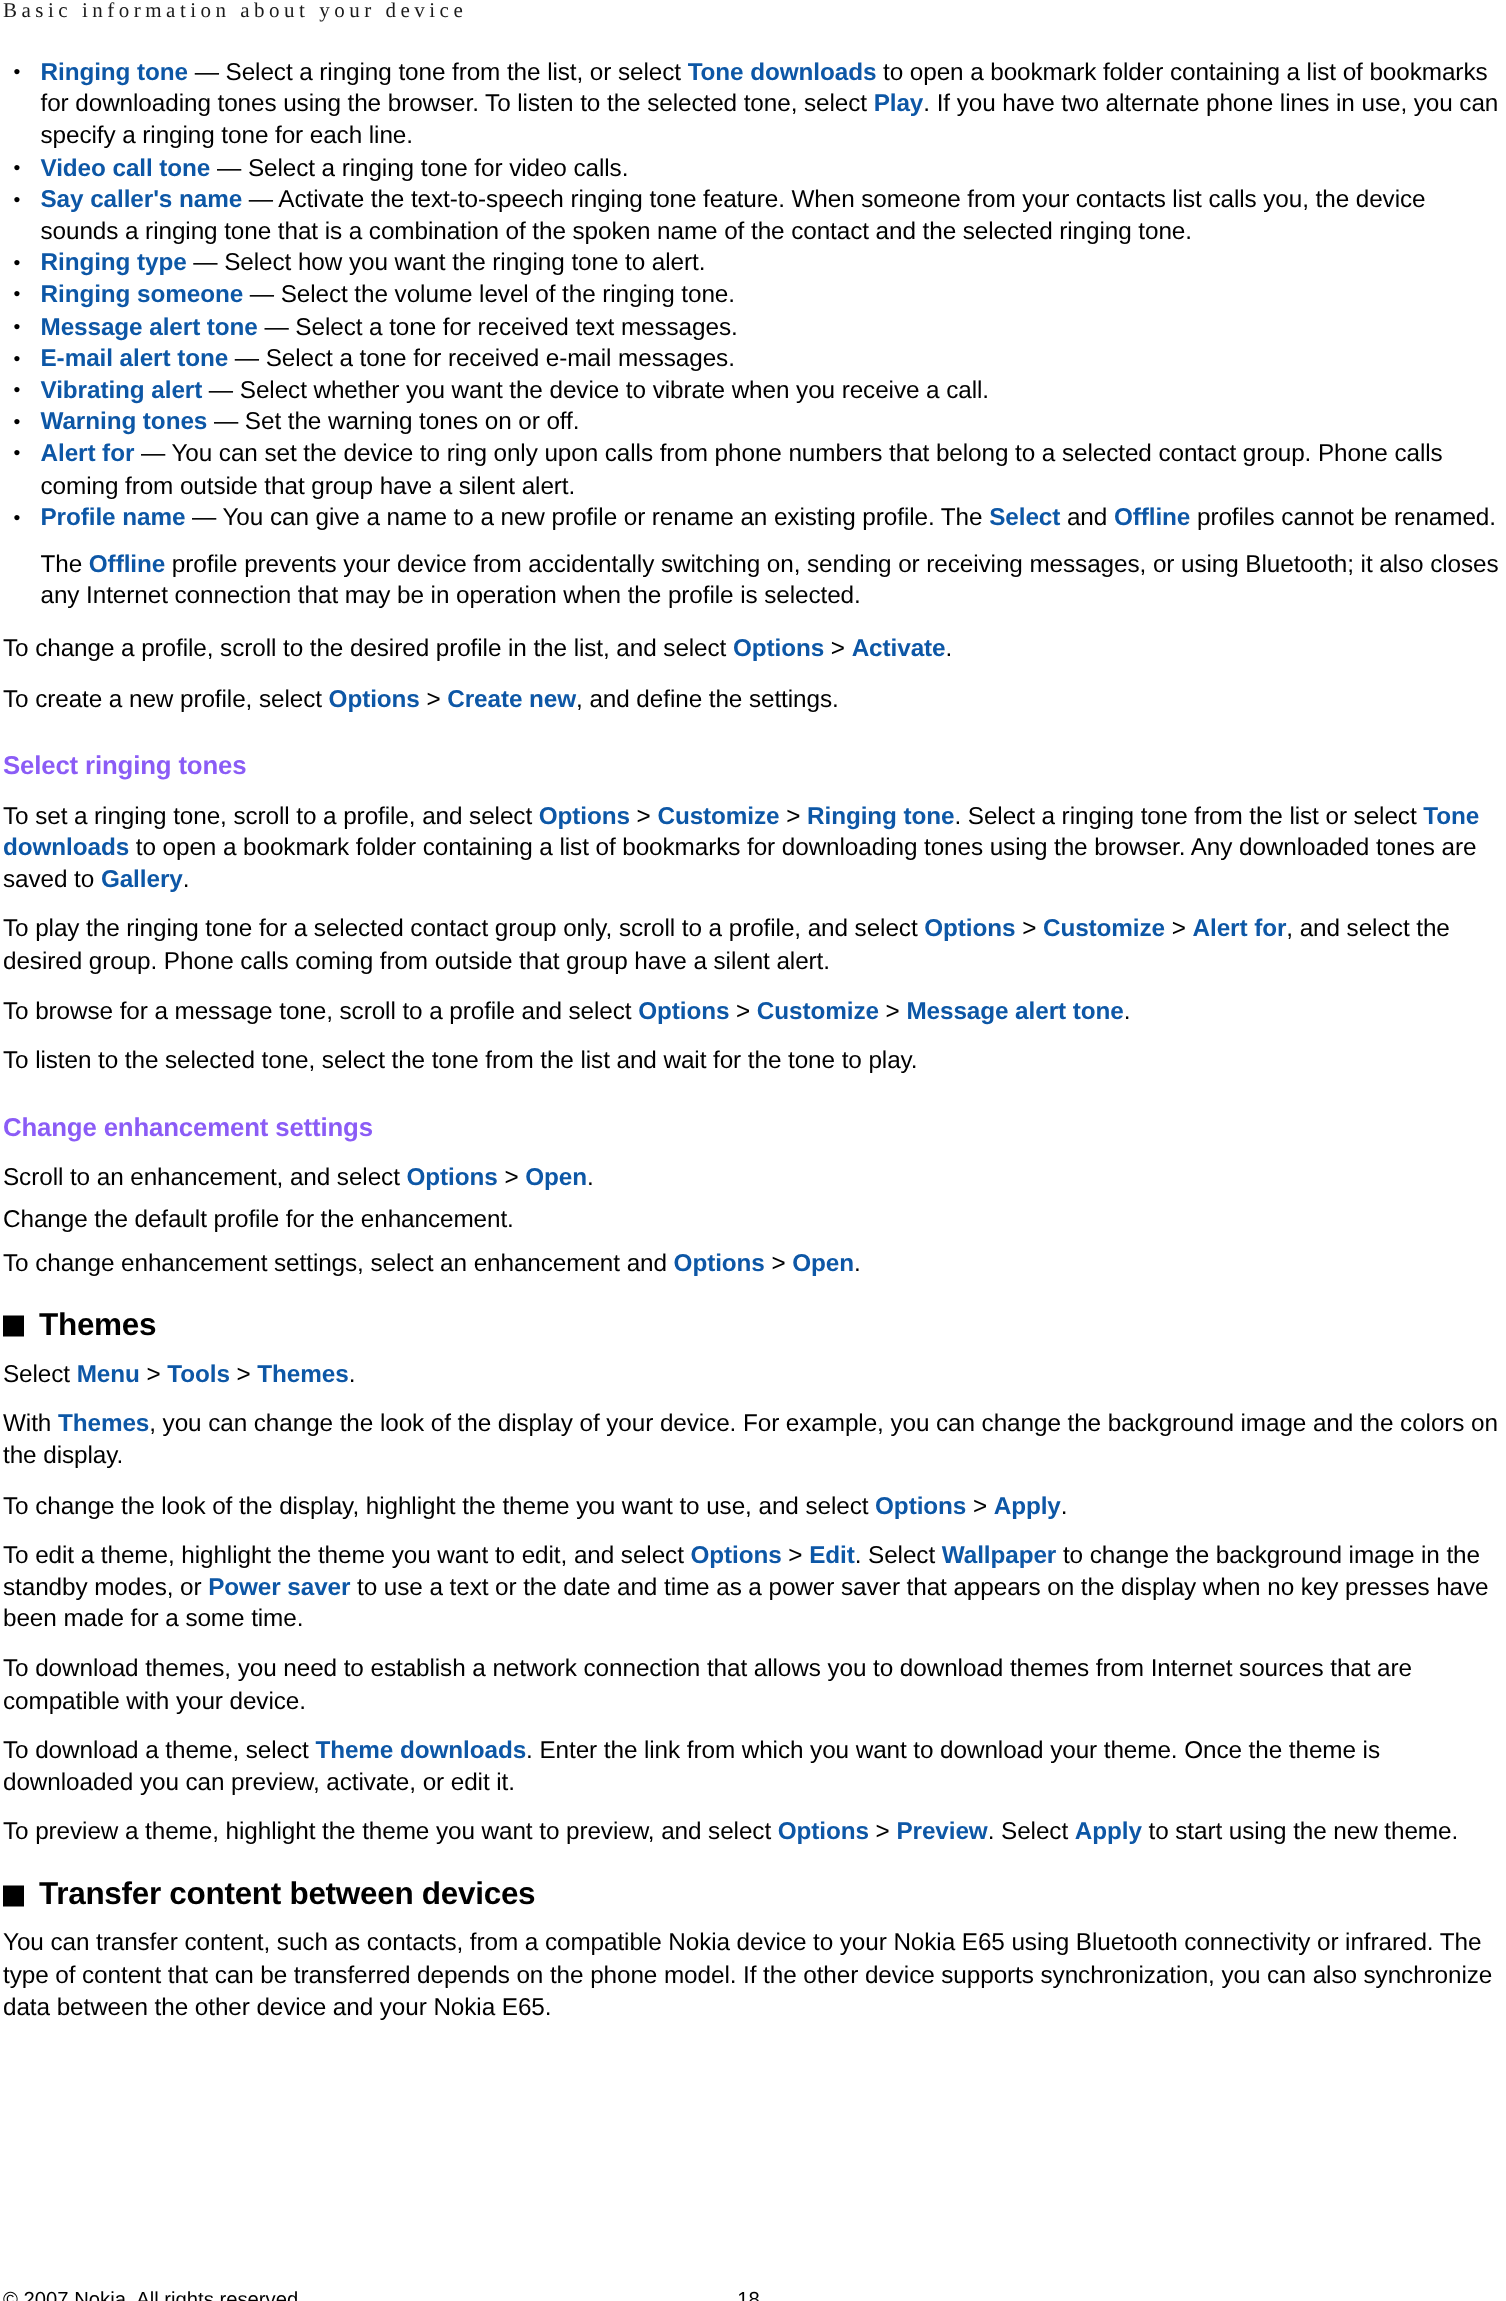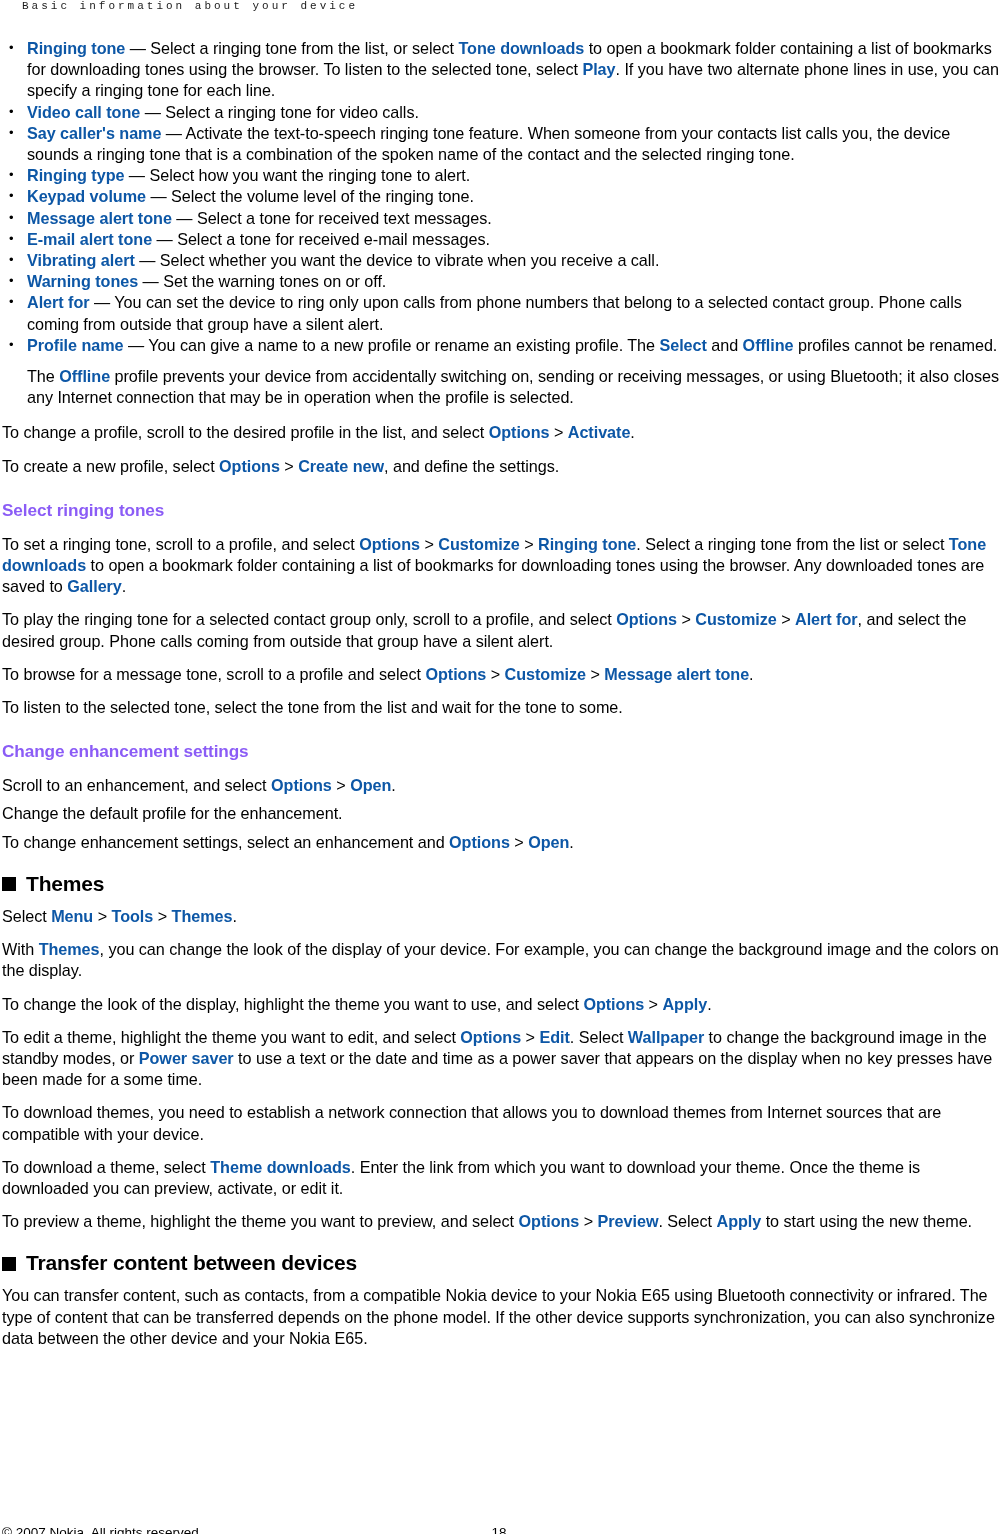--- a/index.html
+++ b/index.html
@@ -21,27 +21,26 @@
     width: 1004px;
     height: 1534px;
     padding: 0;
   }
 
   
   .running-header {
     position: absolute;
     top: 0px;
     left: 2px;
-    font-family: Liberation Mono, monospace;
-    font-size: 11px;
+    font-family: Liberation Serif, serif;
+    font-size: 14px;
     font-weight: 400;
     letter-spacing: 3.0px;
     color: #1a1a1a;
     white-space: nowrap;
-    margin-left: 20px;
   }
 
   
   .content {
     position: absolute;
     top: 38px;
     left: 2px;
     width: 1000px;
   }
 
@@ -165,21 +164,21 @@
 
   <div class="running-header">Basic information about your device</div>
 
   <div class="content">
 
     <ul class="bullets" id="bullet-list">
         <li><span class="ui">Ringing tone</span><span> — </span>Select a ringing tone from the list, or select <span class="ui">Tone downloads</span> to open a bookmark folder containing a list of bookmarks for downloading tones using the browser. To listen to the selected tone, select <span class="ui">Play</span>. If you have two alternate phone lines in use, you can specify a ringing tone for each line.</li>
         <li><span class="ui">Video call tone</span><span> — </span> Select a ringing tone for video calls.</li>
         <li><span class="ui">Say caller's name</span><span> — </span>Activate the text-to-speech ringing tone feature. When someone from your contacts list calls you, the device sounds a ringing tone that is a combination of the spoken name of the contact and the selected ringing tone.</li>
         <li><span class="ui">Ringing type</span><span> — </span>Select how you want the ringing tone to alert.</li>
-        <li><span class="ui">Keypad volume</span><span> — </span>Select the volume level of the ringing tone.</li>
+        <li><span class="ui">Ringing someone</span><span> — </span>Select the volume level of the ringing tone.</li>
         <li><span class="ui">Message alert tone</span><span> — </span>Select a tone for received text messages.</li>
         <li><span class="ui">E-mail alert tone</span><span> — </span>Select a tone for received e-mail messages.</li>
         <li><span class="ui">Vibrating alert</span><span> — </span>Select whether you want the device to vibrate when you receive a call.</li>
         <li><span class="ui">Warning tones</span><span> — </span>Set the warning tones on or off.</li>
         <li><span class="ui">Alert for</span><span> — </span>You can set the device to ring only upon calls from phone numbers that belong to a selected contact group. Phone calls coming from outside that group have a silent alert.</li>
         <li><span class="ui">Profile name</span><span> — </span>You can give a name to a new profile or rename an existing profile. The <span class="ui">Select</span> and <span class="ui">Offline</span> profiles cannot be renamed.</li>
       </ul>
 
     <p class="para indent" id="offline-note">The <span class="ui">Offline</span> profile prevents your device from accidentally switching on, sending or receiving messages, or using Bluetooth; it also closes any Internet connection that may be in operation when the profile is selected.</p>
 
@@ -188,21 +187,21 @@
     <p class="para">To create a new profile, select <span class="ui">Options</span><span class="sep"> &gt; </span><span class="ui">Create new</span>, and define the settings.</p>
 
     <h3 class="sub">Select ringing tones</h3>
 
     <p class="para">To set a ringing tone, scroll to a profile, and select <span class="ui">Options</span><span class="sep"> &gt; </span><span class="ui">Customize</span><span class="sep"> &gt; </span><span class="ui">Ringing tone</span>. Select a ringing tone from the list or select <span class="ui">Tone downloads</span> to open a bookmark folder containing a list of bookmarks for downloading tones using the browser. Any downloaded tones are saved to <span class="ui">Gallery</span>.</p>
 
     <p class="para">To play the ringing tone for a selected contact group only, scroll to a profile, and select <span class="ui">Options</span><span class="sep"> &gt; </span><span class="ui">Customize</span><span class="sep"> &gt; </span><span class="ui">Alert for</span>, and select the desired group. Phone calls coming from outside that group have a silent alert.</p>
 
     <p class="para">To browse for a message tone, scroll to a profile and select <span class="ui">Options</span><span class="sep"> &gt; </span><span class="ui">Customize</span><span class="sep"> &gt; </span><span class="ui">Message alert tone</span>.</p>
 
-    <p class="para">To listen to the selected tone, select the tone from the list and wait for the tone to some.</p>
+    <p class="para">To listen to the selected tone, select the tone from the list and wait for the tone to play.</p>
 
     <h3 class="sub">Change enhancement settings</h3>
 
     <p class="para tight">Scroll to an enhancement, and select <span class="ui">Options</span><span class="sep"> &gt; </span><span class="ui">Open</span>.</p>
 
     <p class="para tight">Change the default profile for the enhancement.</p>
 
     <p class="para">To change enhancement settings, select an enhancement and <span class="ui">Options</span><span class="sep"> &gt; </span><span class="ui">Open</span>.</p>
 
     <h2 class="chapter">

